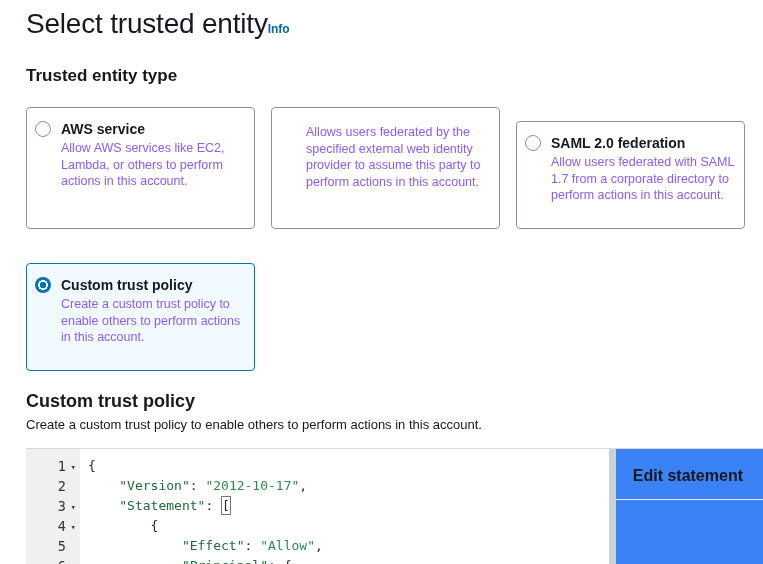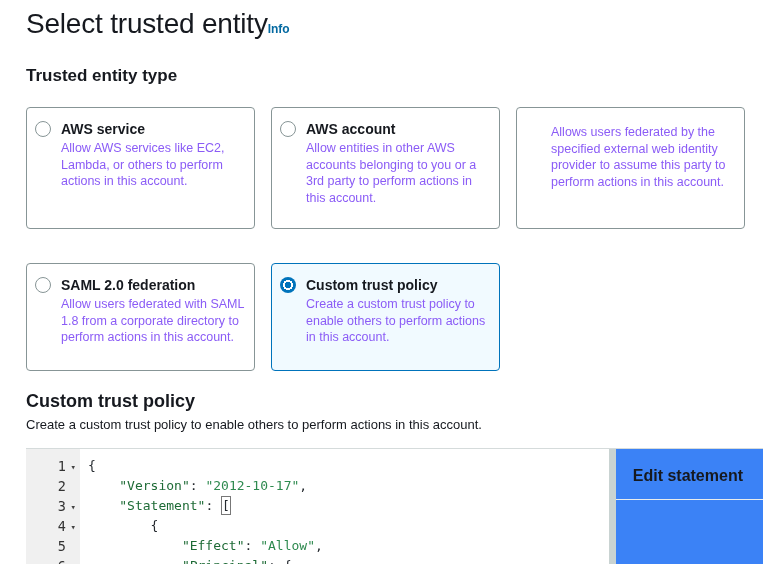--- a/index.html
+++ b/index.html
@@ -69,35 +69,28 @@
 
   <div class="cards" id="cards">
       <div class="card row1">
         <div class="card-head">
           <span class="radio"></span>
           <span class="card-title">AWS service</span>
         </div>
         <div class="card-desc">Allow AWS services like EC2, Lambda, or others to perform actions in this account.</div>
       </div>
       <div class="card row1">
-        <div class="card-head">
-          <span class="radio"></span>
-          <span class="card-title">AWS account</span>
-        </div>
-        <div class="card-desc">Allow entities in other AWS accounts belonging to you or a 3rd party to perform actions in this account.</div>
-      </div>
-      <div class="card row1">
         <div class="card-desc">Allows users federated by the specified external web identity provider to assume this party to perform actions in this account.</div>
       </div>
       <div class="card row2">
         <div class="card-head">
           <span class="radio"></span>
           <span class="card-title">SAML 2.0 federation</span>
         </div>
-        <div class="card-desc">Allow users federated with SAML 1.8 from a corporate directory to perform actions in this account.</div>
+        <div class="card-desc">Allow users federated with SAML 1.7 from a corporate directory to perform actions in this account.</div>
       </div>
       <div class="card row2 selected">
         <div class="card-head">
           <span class="radio"></span>
           <span class="card-title">Custom trust policy</span>
         </div>
         <div class="card-desc">Create a custom trust policy to enable others to perform actions in this account.</div>
       </div>
     </div>
 

